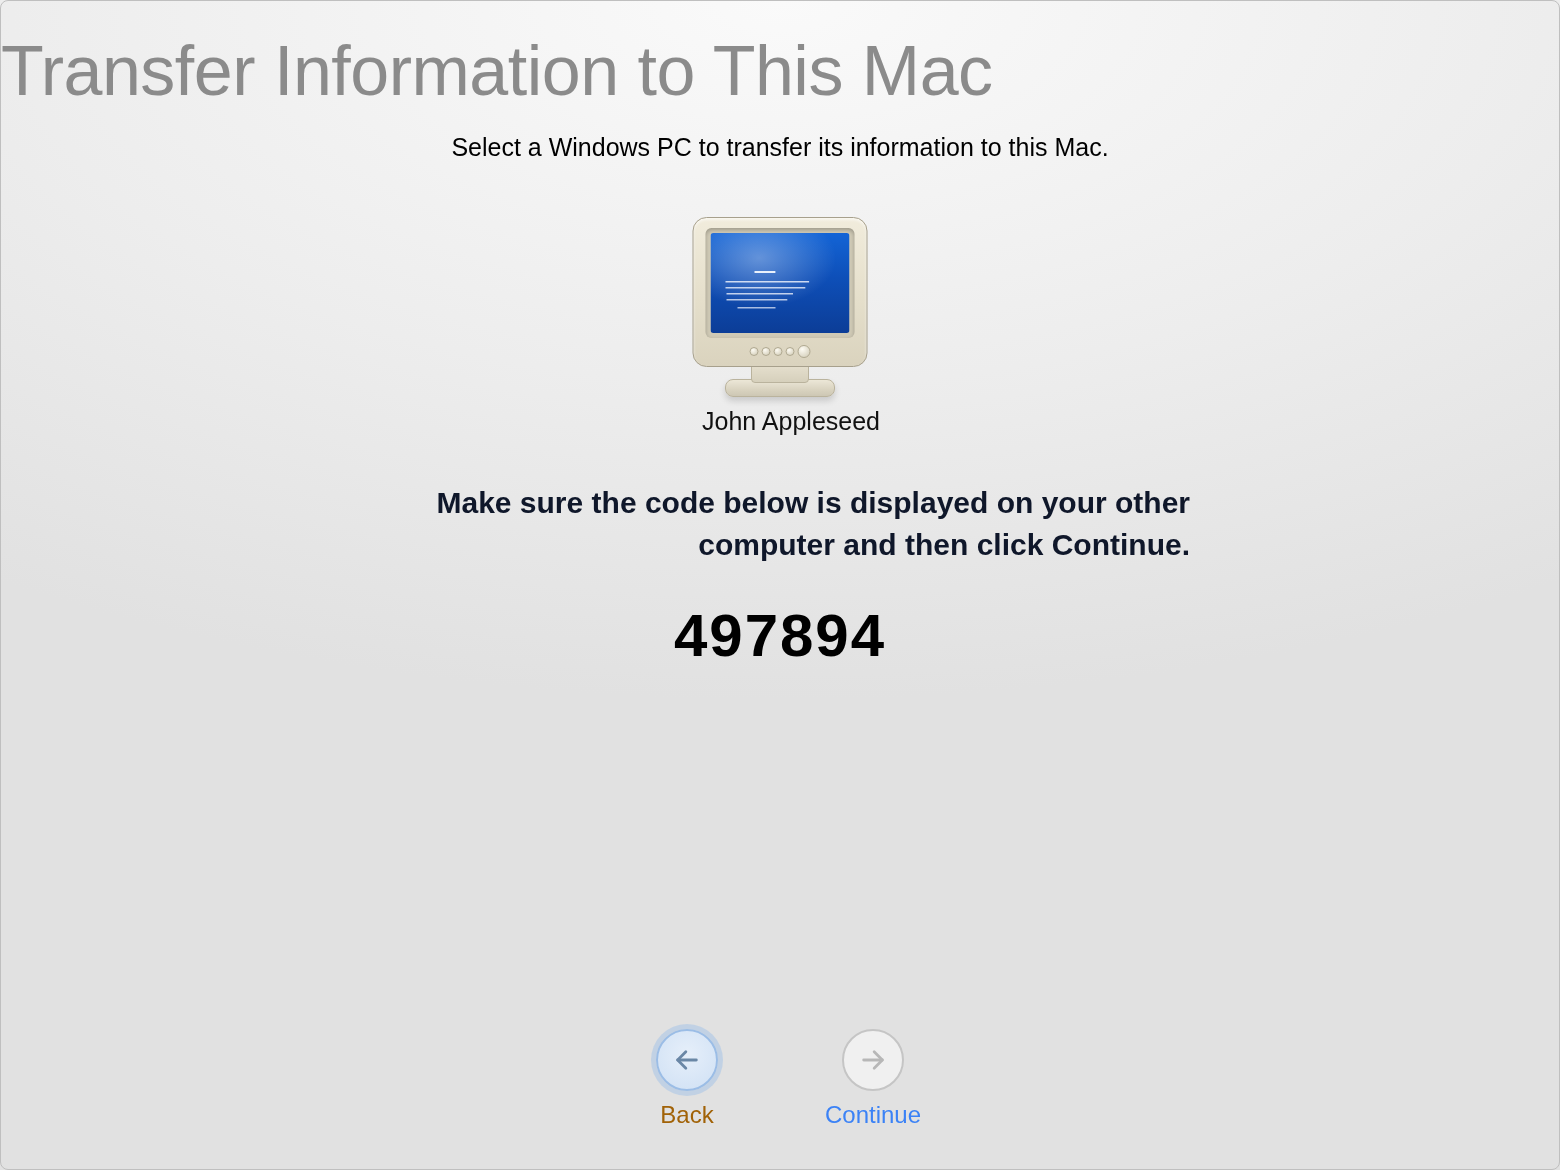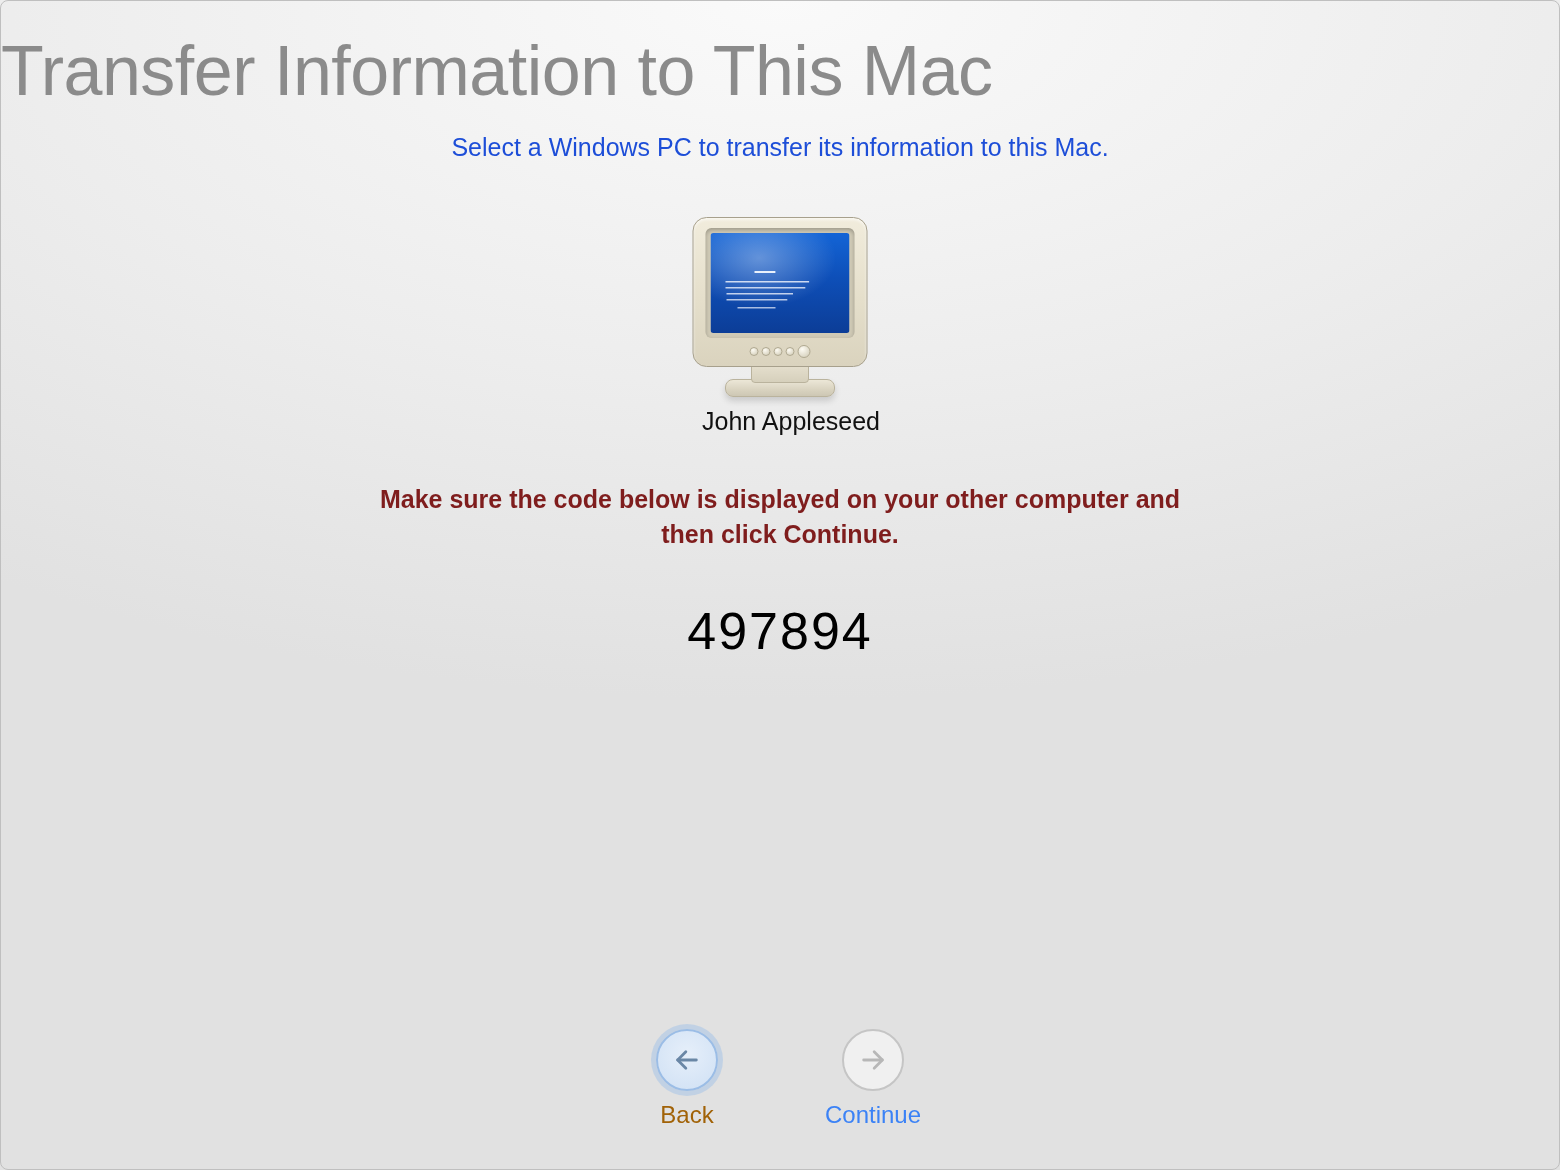--- a/index.html
+++ b/index.html
@@ -27,21 +27,21 @@
       letter-spacing: -0.5px;
       color: #8b8b8b;
     }
     .subtitle {
       position: absolute;
       top: 132px;
       left: 0; right: 0;
       text-align: center;
       font-size: 25px;
       font-weight: 400;
-      color: #1d4ed8;
+      color: #000000;
     }
 
     
     .pc-wrap {
       position: absolute;
       top: 216px;
       left: 50%;
       transform: translateX(-50%);
       width: 200px;
       text-align: right;
@@ -131,35 +131,35 @@
       color: #111;
       white-space: nowrap;
     }
 
     
     .instruction {
       position: absolute;
       top: 481px;
       left: 50%; transform: translateX(-50%);
       width: 820px;
-      text-align: center;
-      font-size: 25px;
+      text-align: right;
+      font-size: 30px;
       font-weight: 700;
       line-height: 1.4;
-      color: #7f1d1d;
+      color: #0f172a;
     }
 
     
     .code {
       position: absolute;
       top: 600px;
       left: 0; right: 0;
       text-align: center;
-      font-size: 52px;
-      font-weight: 400;
+      font-size: 60px;
+      font-weight: 700;
       letter-spacing: 2px;
       color: #000;
     }
 
     
     .nav {
       position: absolute;
       bottom: 40px;
       left: 50%; transform: translateX(-50%);
       display: flex;

